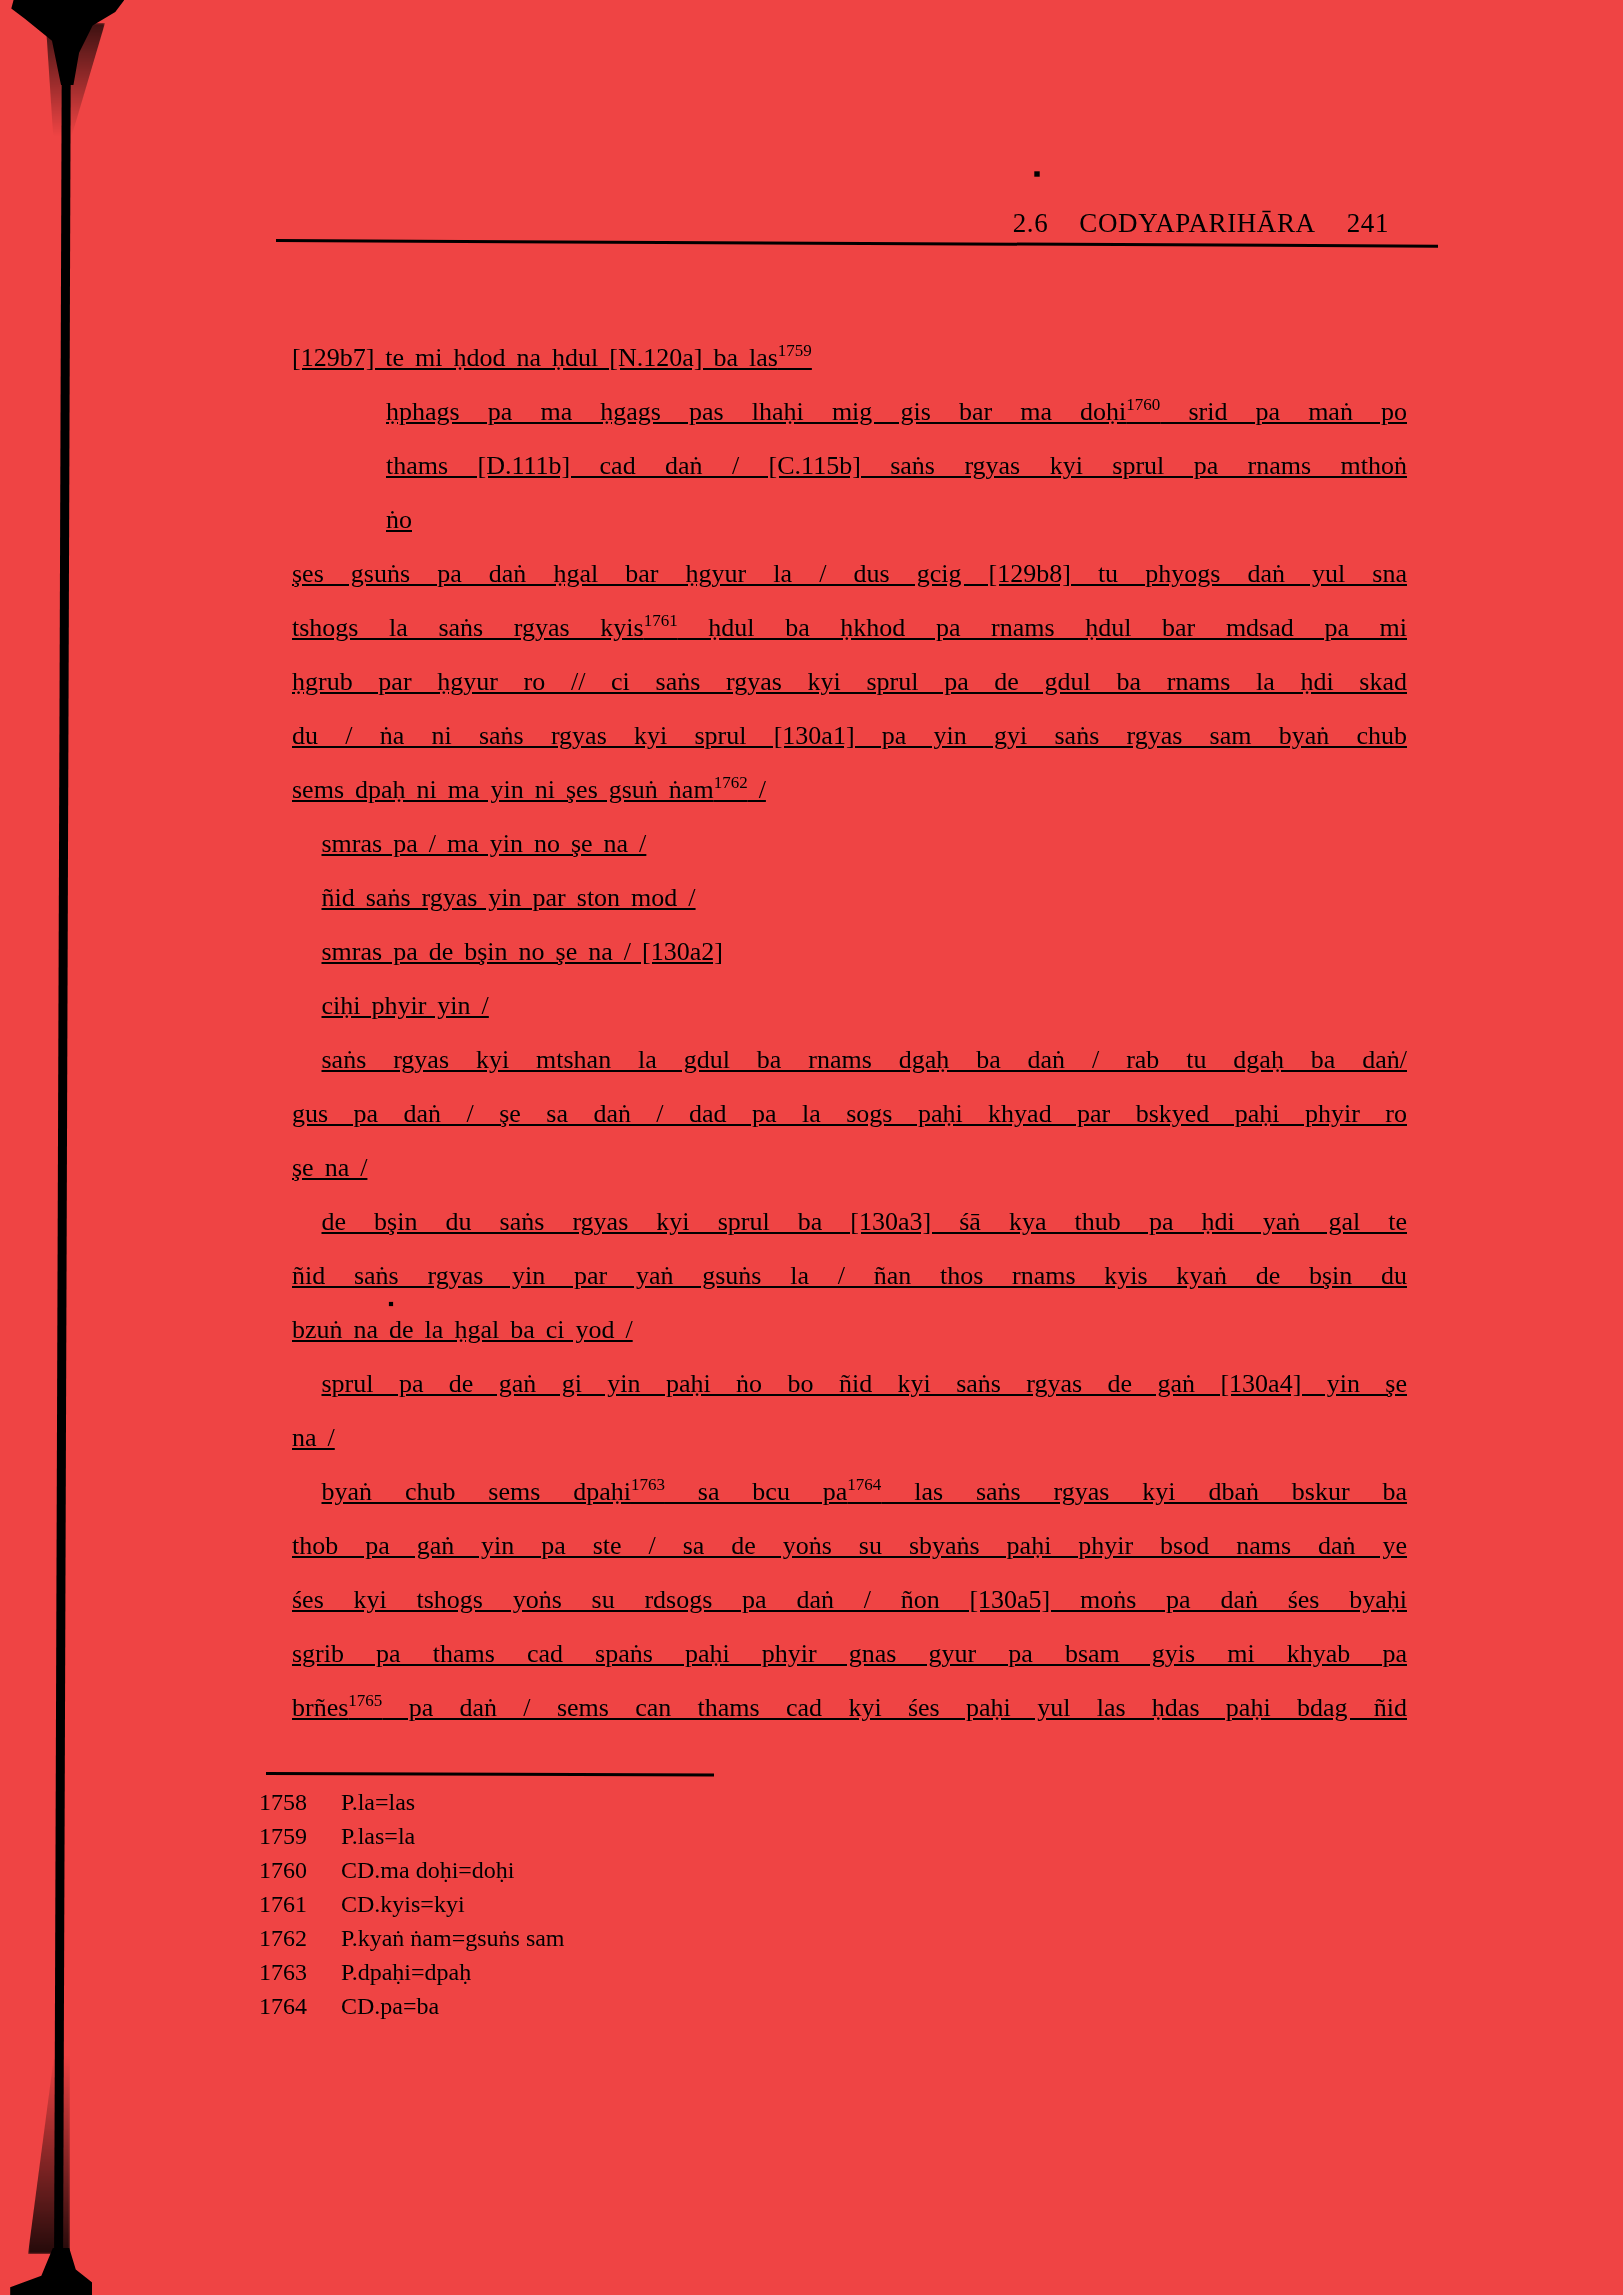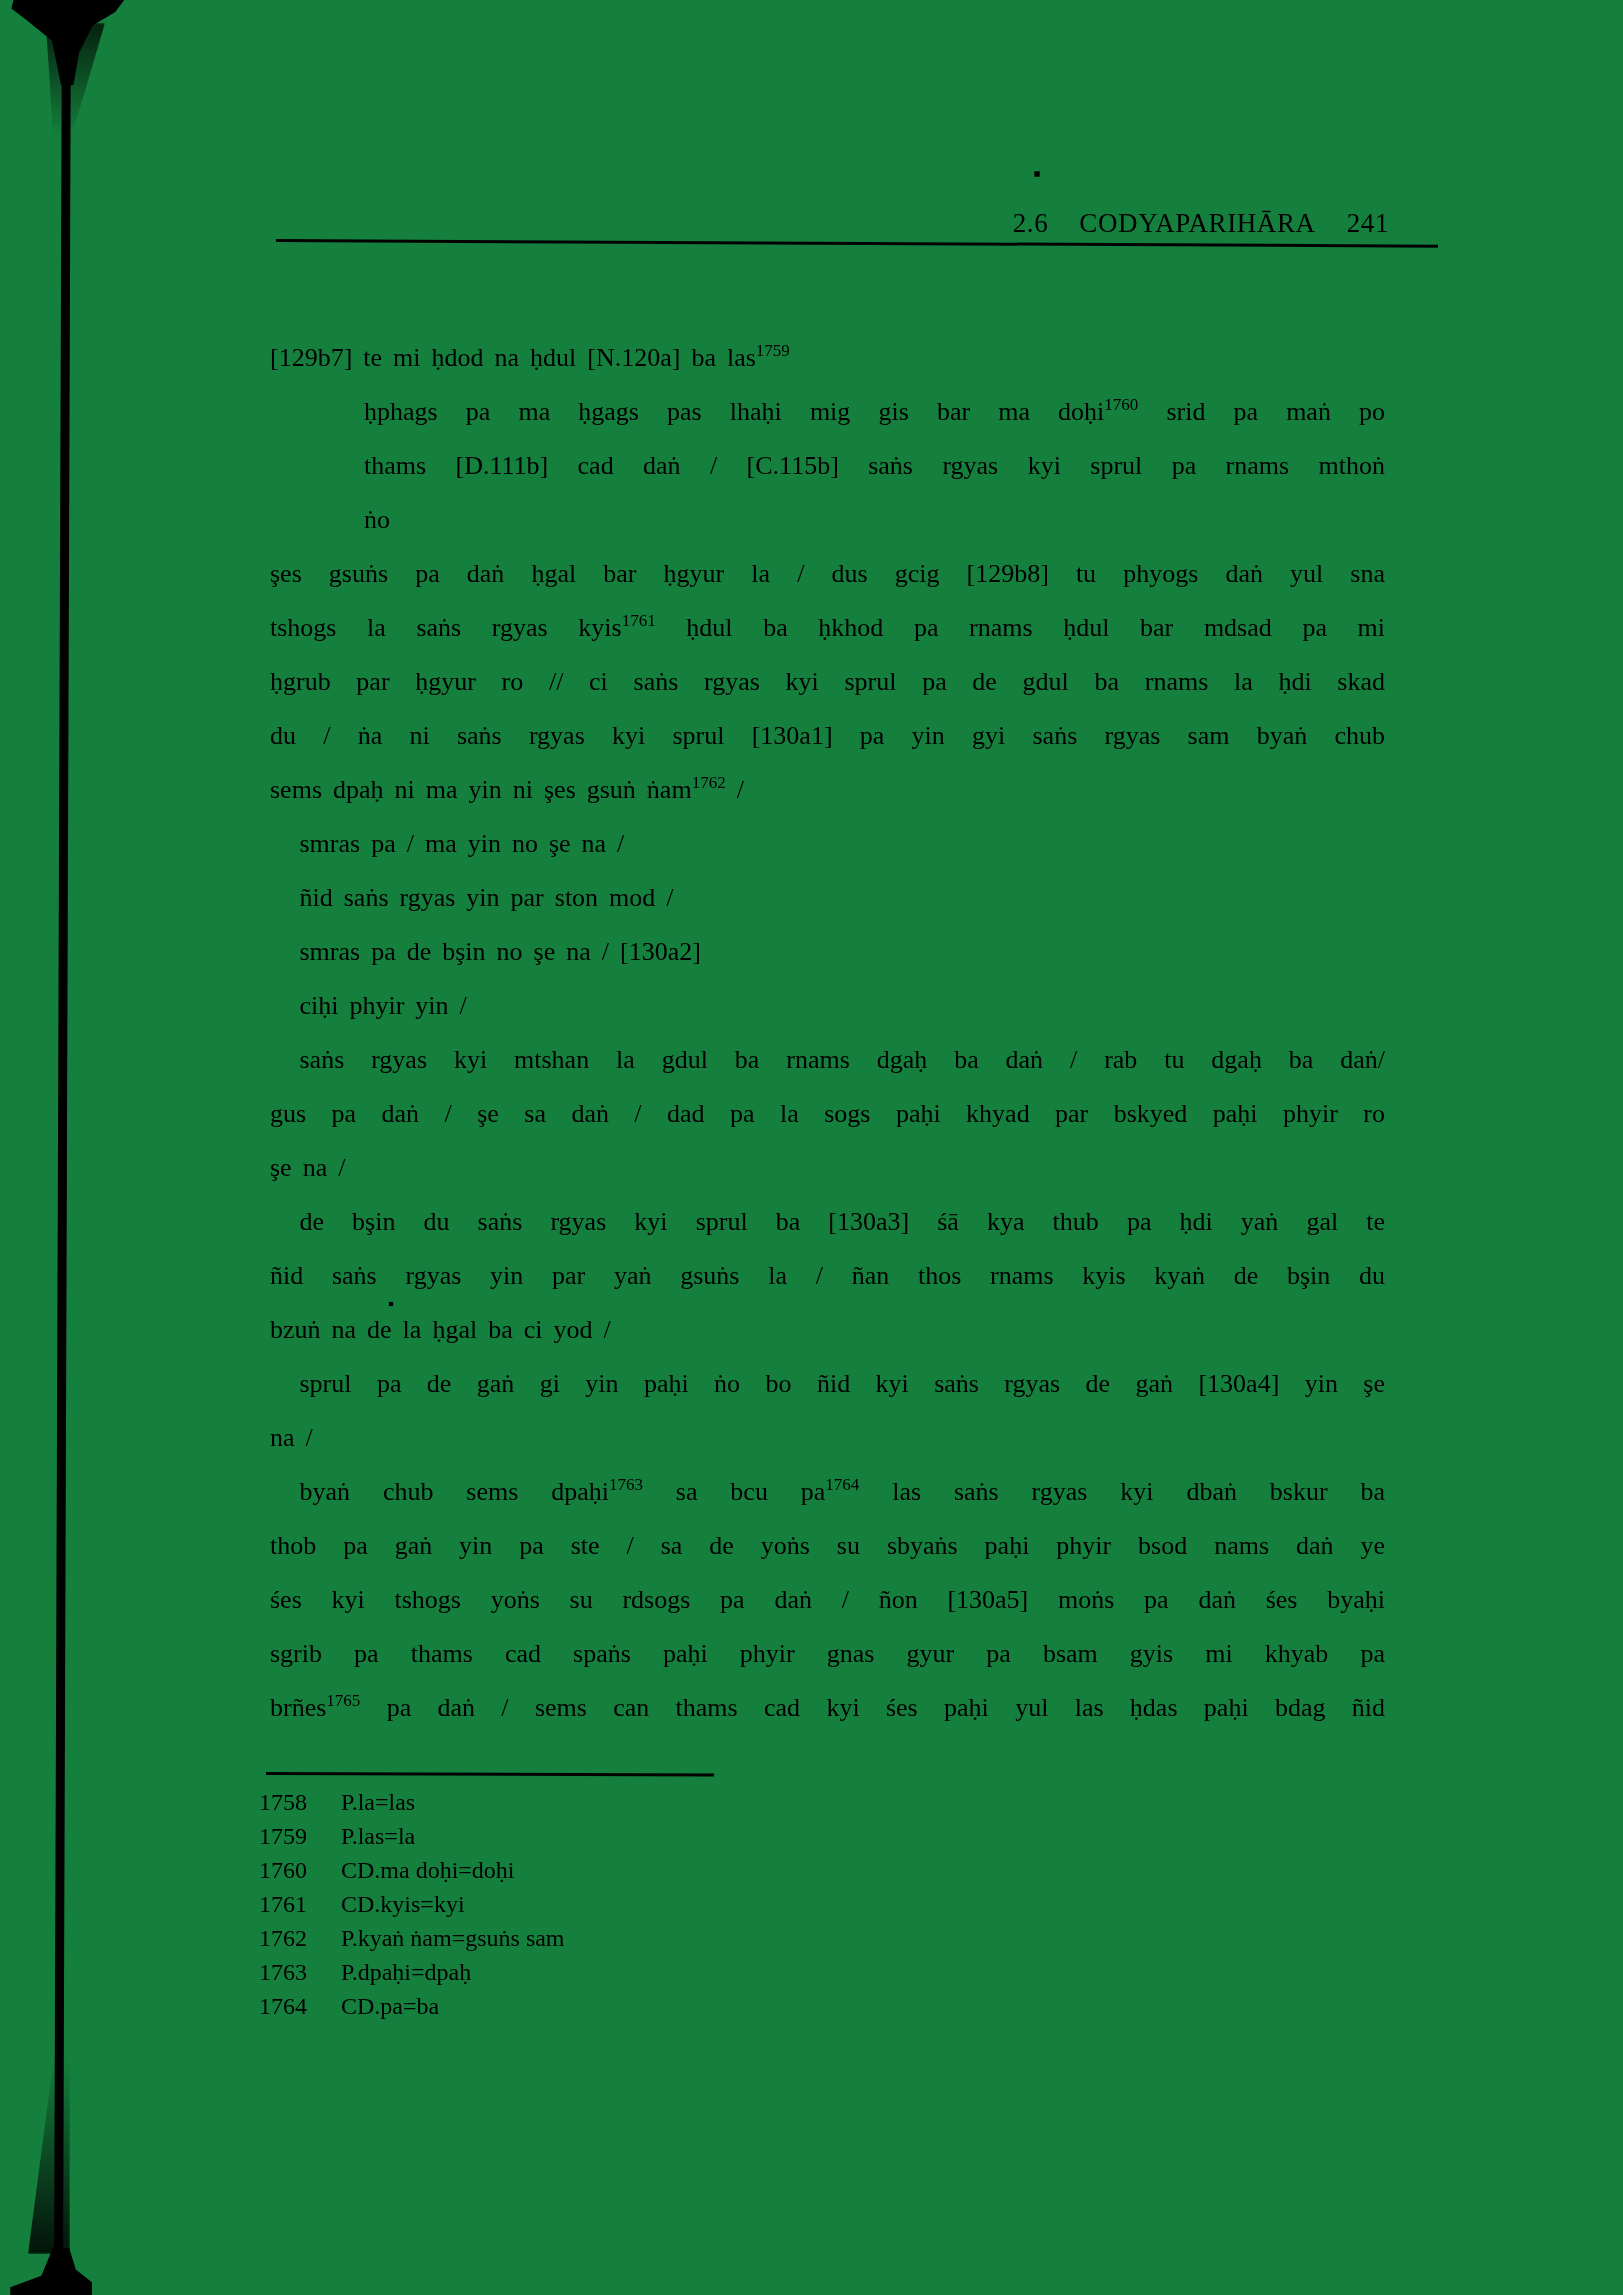--- a/index.html
+++ b/index.html
@@ -4,21 +4,21 @@
 <style>
   html, body { margin: 0; padding: 0; }
   body {
     width: 1624px; height: 2295px;
     background: #ffffff;
     font-family: "Liberation Serif", "DejaVu Serif", serif;
     color: #000;
     position: relative;
     overflow: hidden;
   }
-  .page { position: absolute; inset: 0; background: #15803d; }
+  .page { position: absolute; inset: 0; background: #ef4444; }
 
   
   .artifact-bar {
     position: absolute; left: 62px; top: -8.5px; width: 8.5px; height: 2317px;
     background: #000; transform: rotate(0.2deg); transform-origin: top center;
   }
   .artifact-top {
     position: absolute; left: 11.3px; top: 0; width: 113px; height: 85px; background: #000;
     clip-path: polygon(2% 0%, 100% 0%, 92% 14%, 72% 30%, 60% 62%, 55% 100%, 44% 100%, 36% 48%, 12% 22%, 0% 10%);
   }
@@ -50,22 +50,22 @@
     letter-spacing: 0.6px; white-space: nowrap;
   }
   .header .gap { display: inline-block; width: 31px; }
   .header-rule {
     position: absolute; top: 239px; left: 276px; width: 1162px; height: 3.4px;
     background: #000; transform: rotate(0.28deg); transform-origin: left center;
   }
 
   
   .body-text {
-    position: absolute; top: 331px; left: 270px; width: 1115px;
-    font-size: 26px; word-spacing: 4.5px;
+    position: absolute; top: 331px; left: 292px; width: 1115px;
+    font-size: 26px; word-spacing: 4.5px; text-decoration: underline;
   }
   .line { line-height: 54px; height: 54px; white-space: normal; }
   .line.just { text-align: justify; text-align-last: justify; text-justify: inter-word; }
   .line.ind-flush { padding-left: 0; }
   .line.ind-small { padding-left: 29.5px; }
   .line.ind-block { padding-left: 94px; }
   .line sup {
     font-size: 17px; line-height: 0; vertical-align: baseline;
     position: relative; top: -10.2px; letter-spacing: 0;
   }

